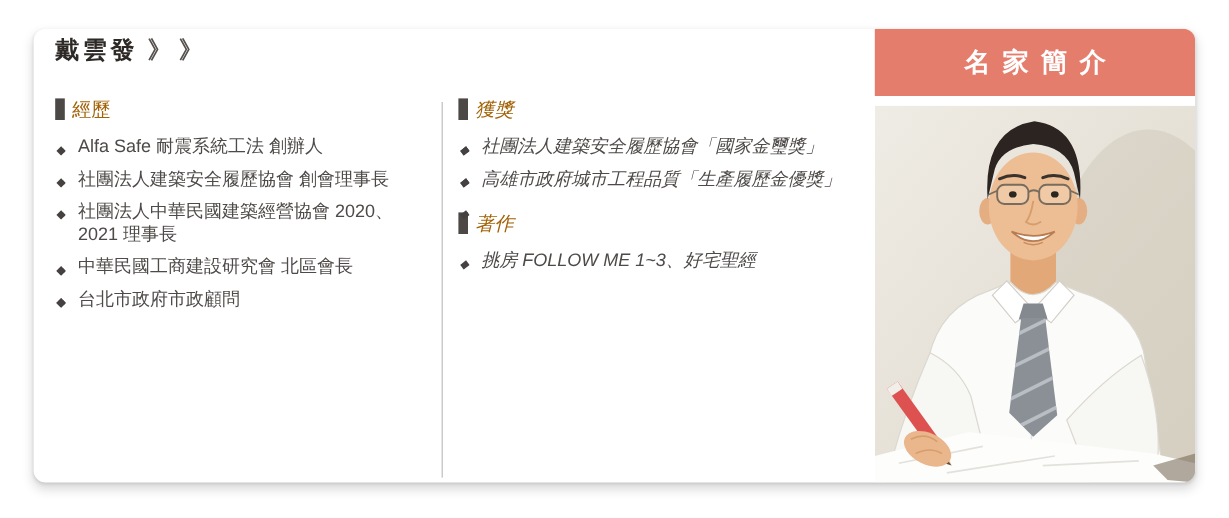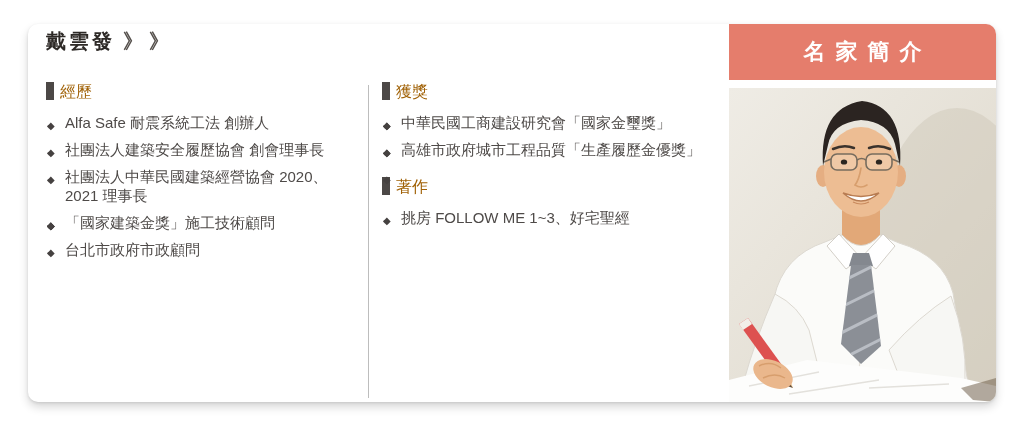--- a/index.html
+++ b/index.html
@@ -50,20 +50,21 @@
   .divider {
     position: absolute;
     left: 340px; top: 61px;
     width: 1px; height: 313px;
     background: var(--divider);
   }
   .col-right {
     position: absolute;
     left: 354px; top: 58px;
     width: 344px;
+    font-style: italic;
   }
   .section-heading {
     display: flex;
     font-size: 16px;
     color: #a16207;
     margin: 0 0 10px 0;
     font-weight: normal;
   }
   .section-marker {
     width: 8px; height: 18px;
@@ -150,29 +151,29 @@
             <span class="item-text">社團法人中華民國建築經營協會 2020、
 2021 理事長</span>
           </li>
 
           <li class="item">
             <span class="bullet">◆</span>
           </li>
 
           <li class="item">
             <span class="bullet">◆</span>
-          </li>
-
-          <li class="item">
-            <span class="bullet">◆</span>
-          </li>
-
-          <li class="item">
-            <span class="bullet">◆</span>
-            <span class="item-text">「國家建築金獎」施工技術顧問</span>
+            <span class="item-text">中華民國工商建設研究會 北區會長</span>
+          </li>
+
+          <li class="item">
+            <span class="bullet">◆</span>
+          </li>
+
+          <li class="item">
+            <span class="bullet">◆</span>
           </li>
 
           <li class="item">
             <span class="bullet">◆</span>
             <span class="item-text">台北市政府市政顧問</span>
           </li>
         </ul>
     </div>
   </div>
 
@@ -185,21 +186,21 @@
         <span>獲獎</span>
       </h2>
       <ul class="items">
 
           <li class="item">
             <span class="bullet">◆</span>
           </li>
 
           <li class="item">
             <span class="bullet">◆</span>
-            <span class="item-text">中華民國工商建設研究會「國家金璽獎」</span>
+            <span class="item-text">社團法人建築安全履歷協會「國家金璽獎」</span>
           </li>
 
           <li class="item">
             <span class="bullet">◆</span>
           </li>
 
           <li class="item">
             <span class="bullet">◆</span>
             <span class="item-text">高雄市政府城市工程品質「生產履歷金優獎」</span>
           </li>

